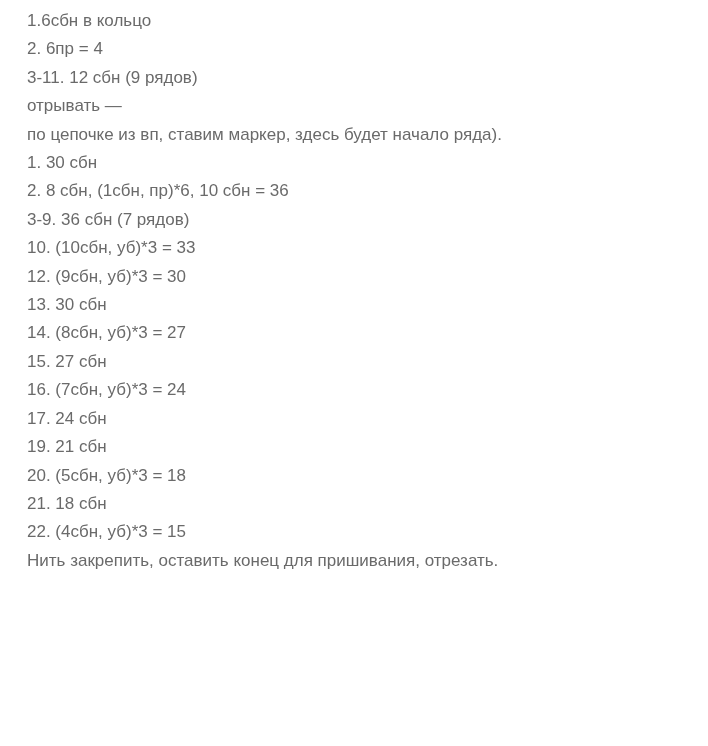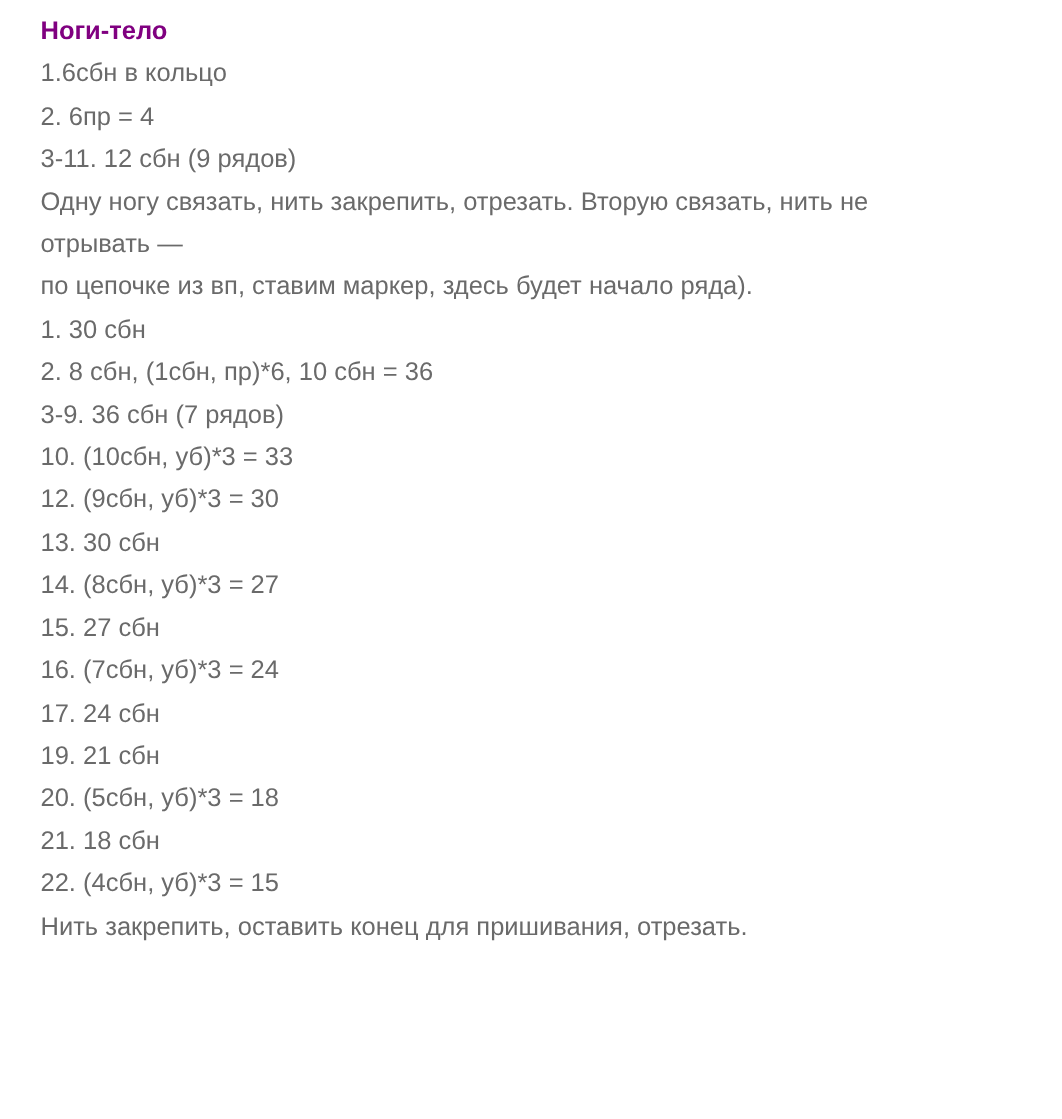--- a/index.html
+++ b/index.html
@@ -25,25 +25,23 @@
   .line.title {
     color: var(--title-color, #800080);
     font-weight: bold;
   }
 </style>
 </head>
 <body>
 
 <div class="page">
   <div>
-      <div class="line title">Ноги-тело</div>
       <div class="line body">1.6сбн в кольцо</div>
       <div class="line body">2. 6пр = 4</div>
       <div class="line body">3-11. 12 сбн (9 рядов)</div>
-      <div class="line body">Одну ногу связать, нить закрепить, отрезать. Вторую связать, нить не</div>
       <div class="line body">отрывать —</div>
       <div class="line body">по цепочке из вп, ставим маркер, здесь будет начало ряда).</div>
       <div class="line body">1. 30 сбн</div>
       <div class="line body">2. 8 сбн, (1сбн, пр)*6, 10 сбн = 36</div>
       <div class="line body">3-9. 36 сбн (7 рядов)</div>
       <div class="line body">10. (10сбн, уб)*3 = 33</div>
       <div class="line body">12. (9сбн, уб)*3 = 30</div>
       <div class="line body">13. 30 сбн</div>
       <div class="line body">14. (8сбн, уб)*3 = 27</div>
       <div class="line body">15. 27 сбн</div>

